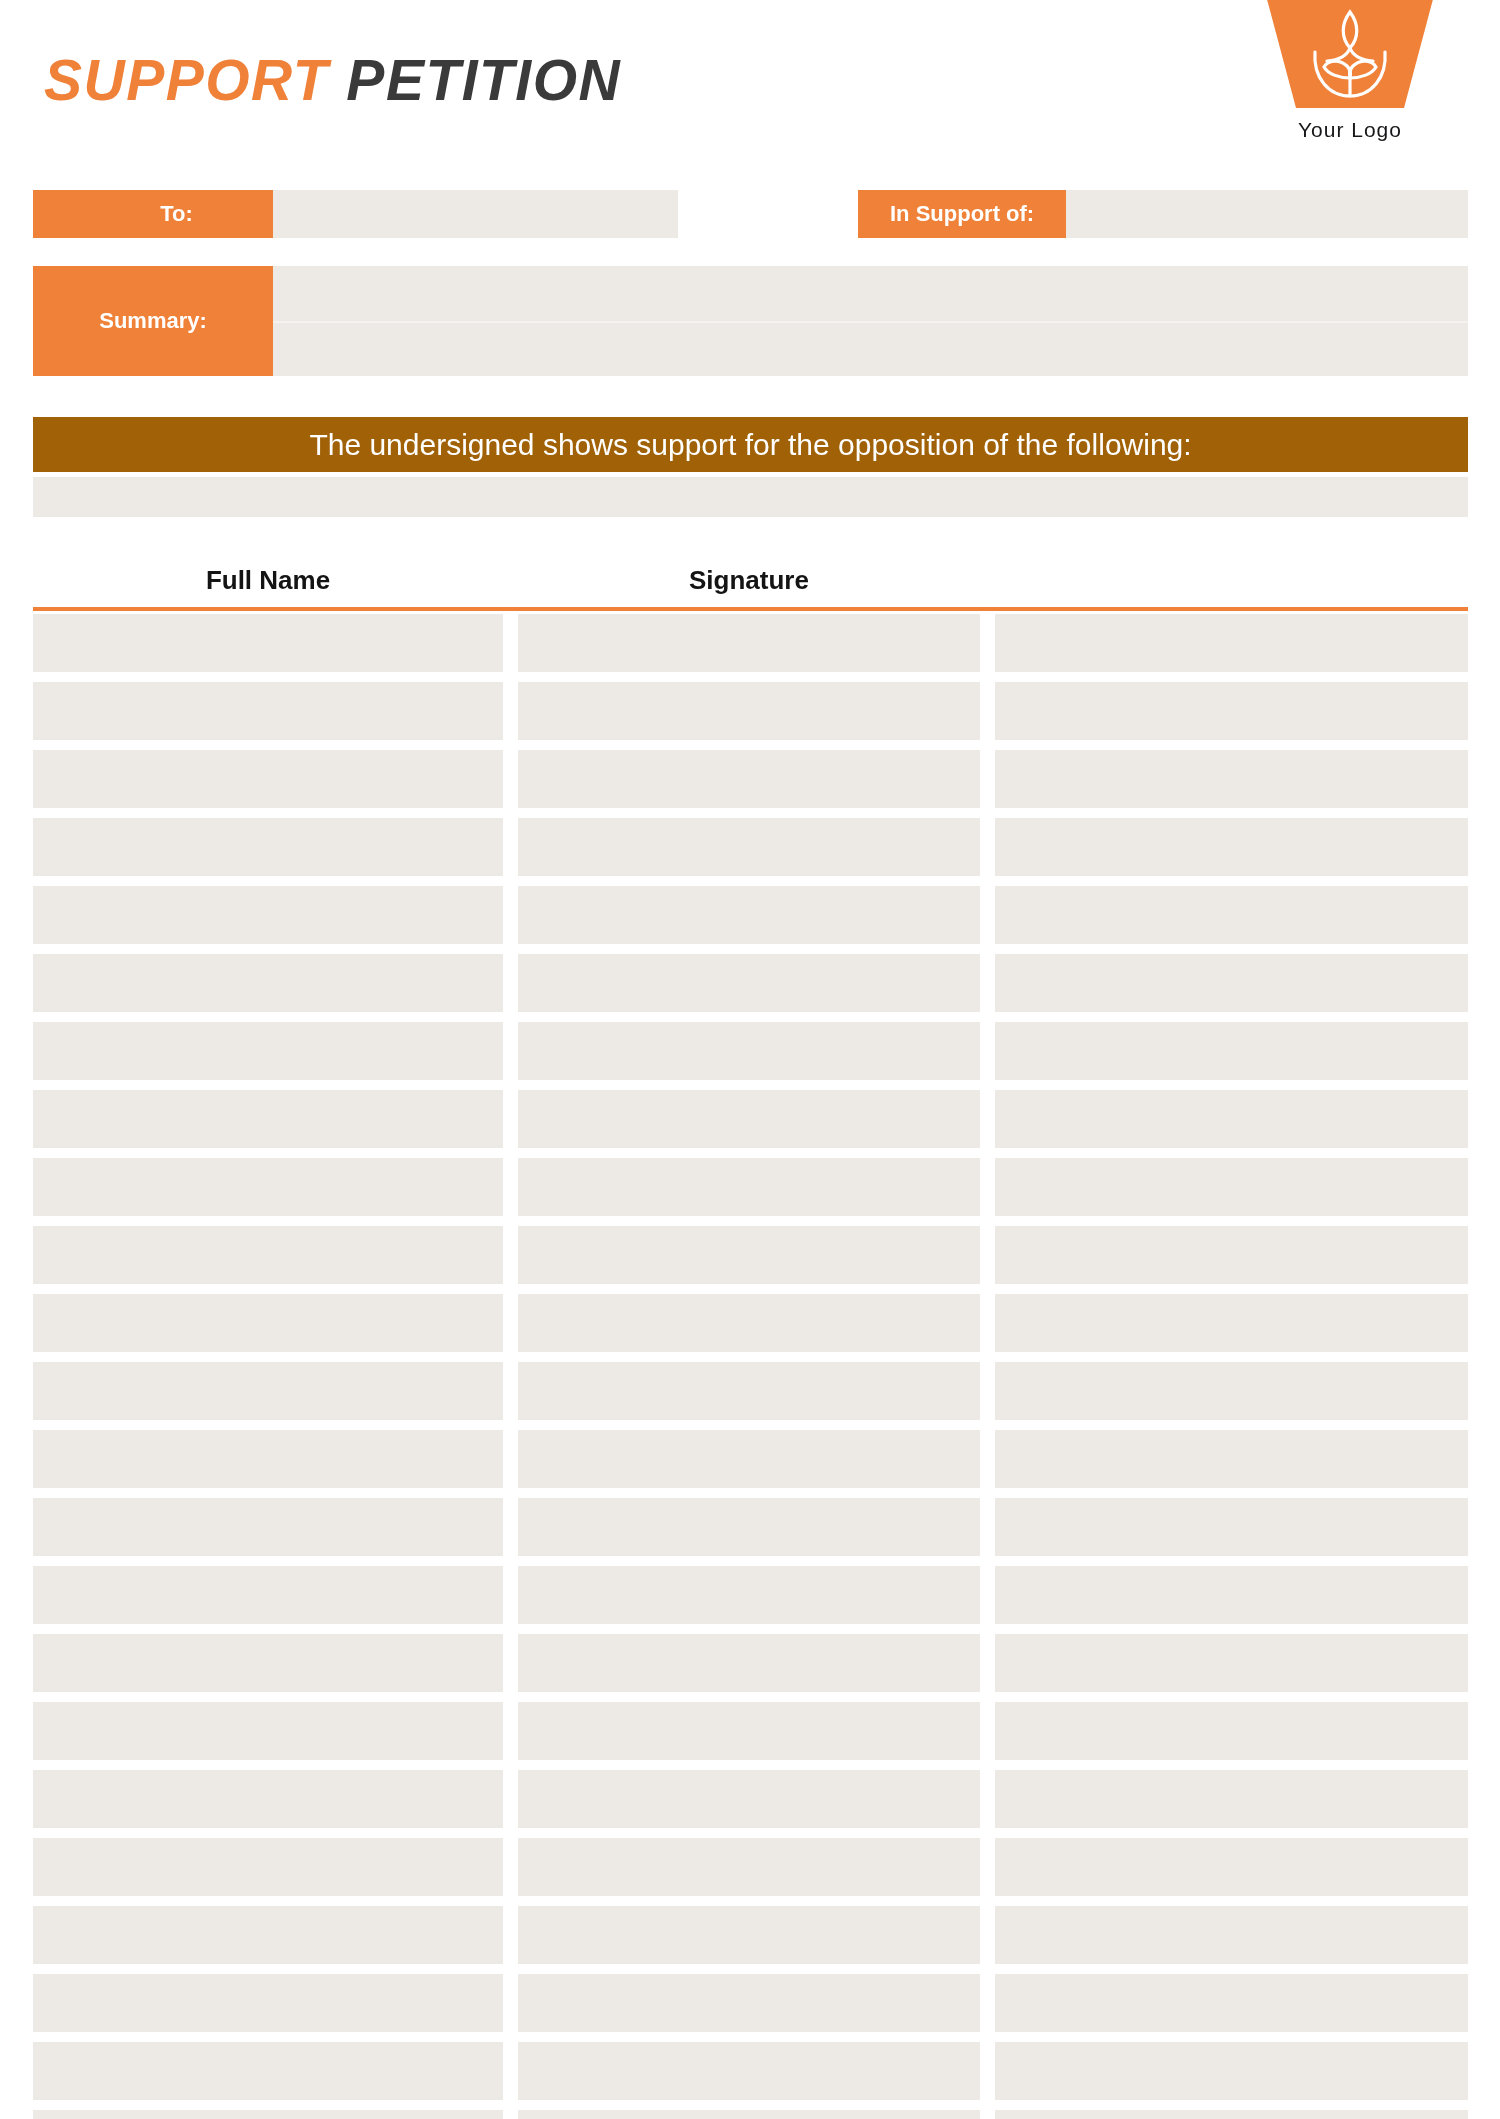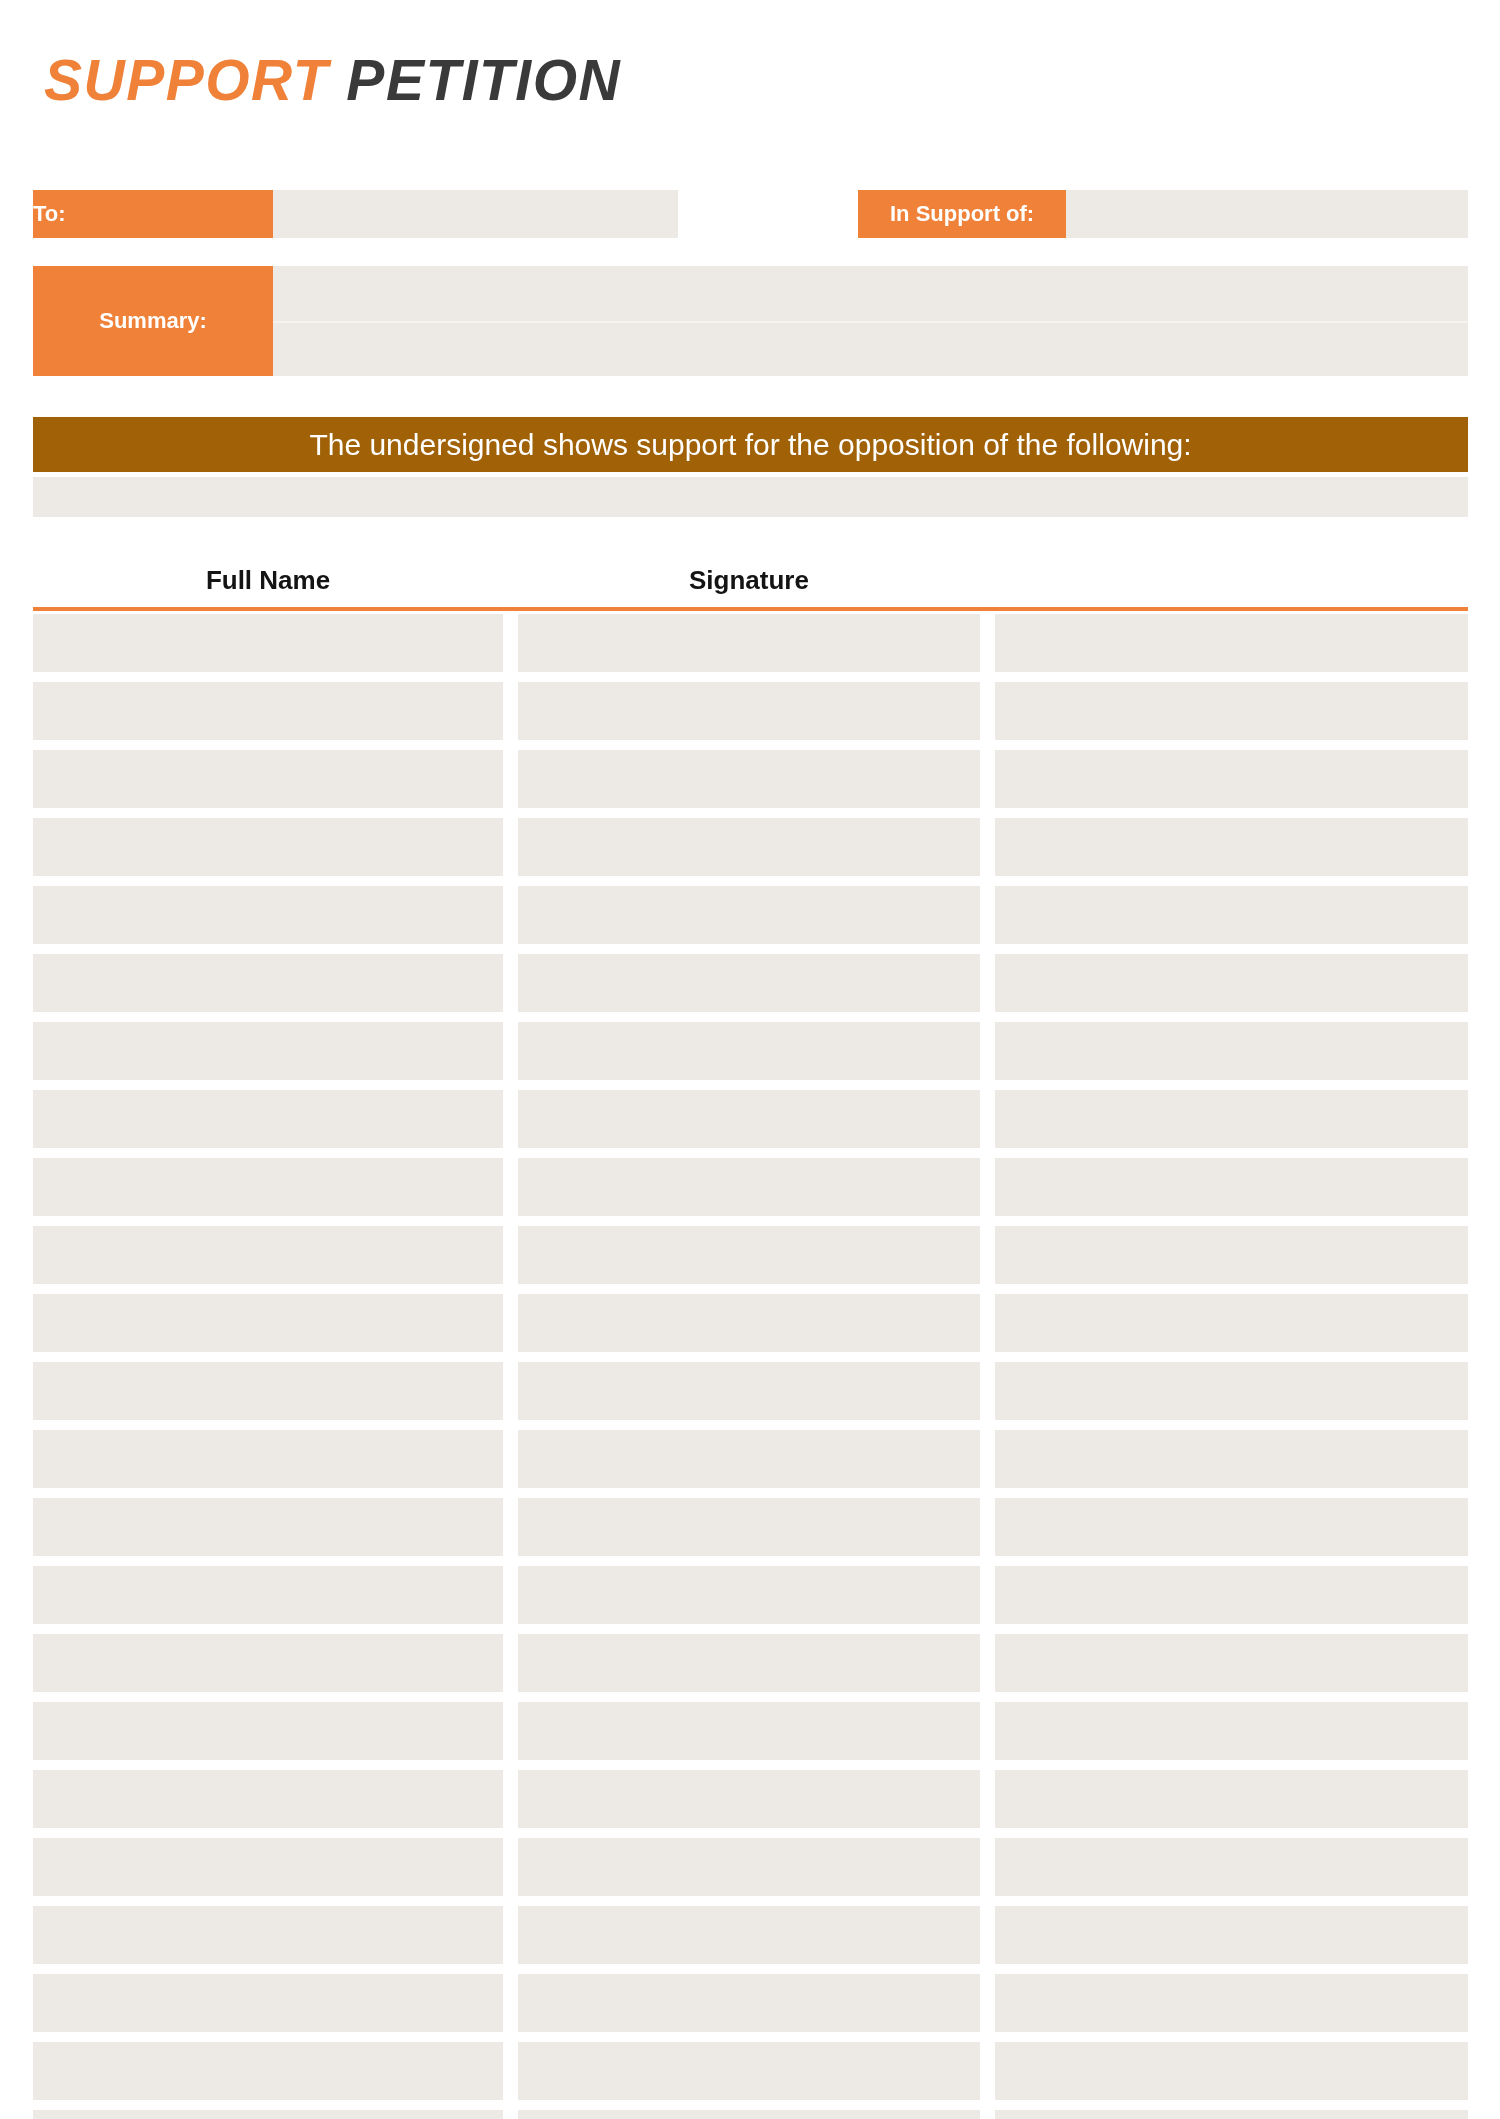--- a/index.html
+++ b/index.html
@@ -90,21 +90,21 @@
     align-items: center;
   }
   .field-input {
     position: absolute;
     background: #EDE9E5;
   }
 
   #to-label {
     left: 33px; top: 190px;
     width: 287px; height: 48px;
-    justify-content: flex-start;
+    justify-content: center;
   }
   #to-input {
     left: 273px; top: 190px;
     width: 405px; height: 48px;
   }
 
   #support-label {
     left: 858px; top: 190px;
     width: 208px; height: 48px;
     justify-content: flex-start;
@@ -208,20 +208,35 @@
 <body>
 
 <div class="page">
 
   <div class="header">
 
     <div class="title">
       <span class="word-a">SUPPORT</span><span>&nbsp;</span><span class="word-b">PETITION</span>
     </div>
 
+    <div class="logo-block">
+      <div class="logo-shape"></div>
+      <svg class="logo-mark" viewBox="0 0 110 100">
+        <g fill="none" stroke="#ffffff" stroke-width="3.2" stroke-linecap="round">
+          <path d="M55 8 C 46 20, 46 34, 55 44 C 64 34, 64 20, 55 8 Z"></path>
+          <path d="M55 44 C 52 52, 44 56, 32 57"></path>
+          <path d="M55 44 C 58 52, 66 56, 78 57"></path>
+          <path d="M20 48 C 18 74, 34 92, 55 92 C 76 92, 92 74, 90 48"></path>
+          <path d="M55 74 C 44 74, 33 70, 29 63 C 33 56, 44 55, 52 62 C 56 66, 56 70, 55 74 Z"></path>
+          <path d="M55 74 C 66 74, 77 70, 81 63 C 77 56, 66 55, 58 62 C 54 66, 54 70, 55 74 Z"></path>
+          <path d="M55 74 L 55 92"></path>
+        </g>
+      </svg>
+      <div class="logo-caption">Your Logo</div>
+    </div>
 
   </div>
 
   <div class="field-label" id="to-label">
     <span>To:</span>
   </div>
   <div class="field-input" id="to-input"></div>
 
   <div class="field-label" id="support-label">
     <span>In Support of:</span>

